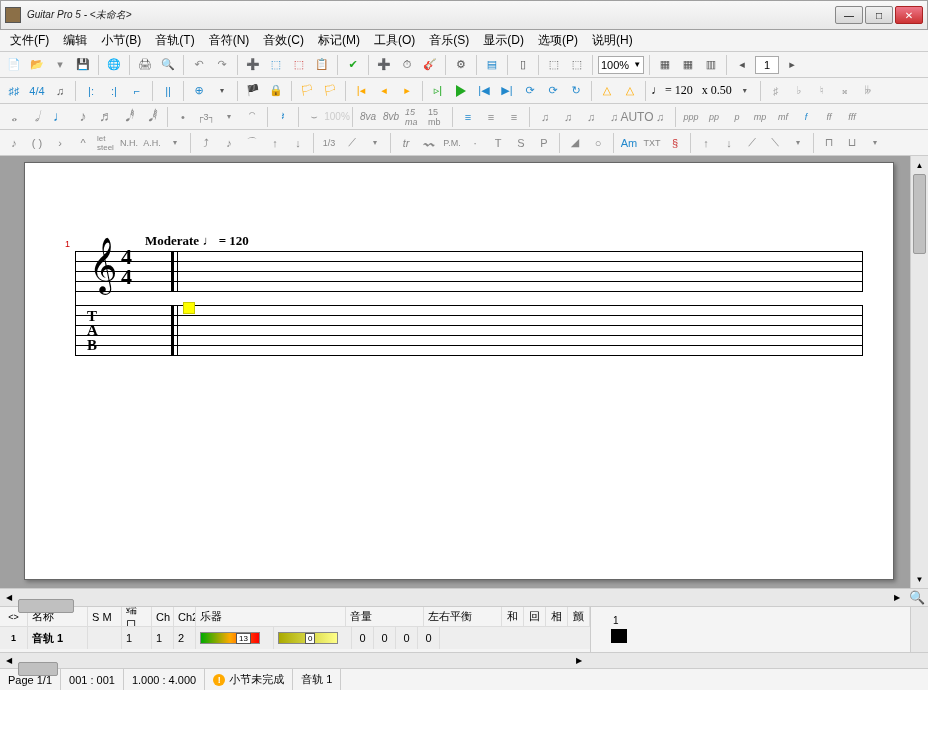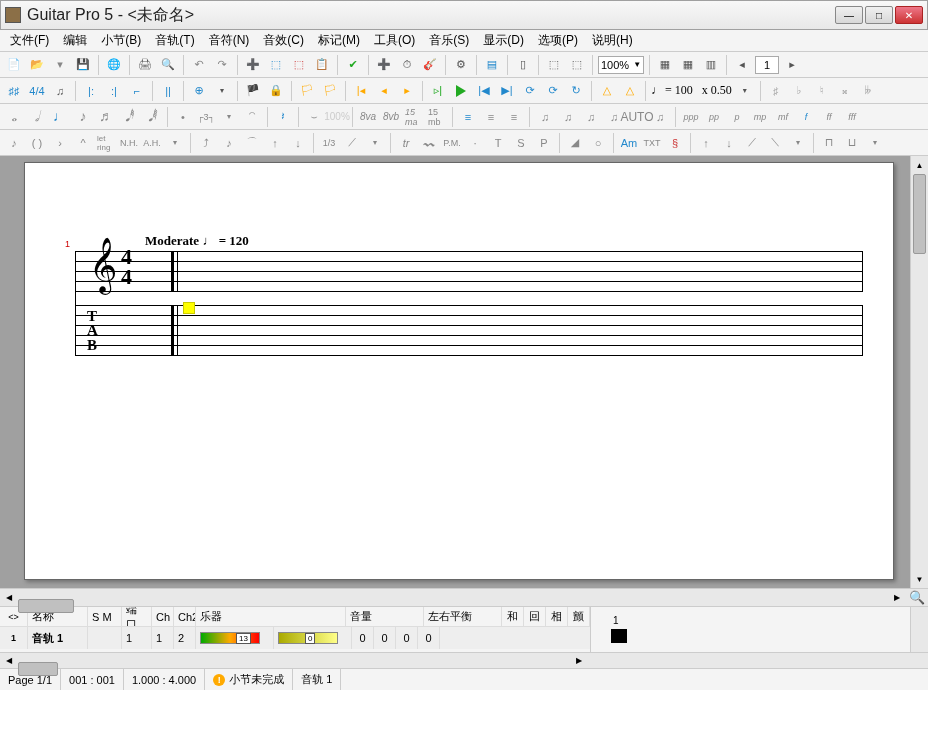--- a/index.html
+++ b/index.html
@@ -1,19 +1,19 @@
 <!DOCTYPE html>
 <html><head>
 <meta charset="utf-8">
 <style>
 * { box-sizing: border-box; margin: 0; padding: 0; }
 body { font-family: "Microsoft YaHei", "SimSun", Arial, sans-serif; font-size: 12px; background: #fff; overflow: hidden; width: 928px; height: 734px; }
 .titlebar { height: 30px; background: linear-gradient(to bottom, #f8f8f8, #e8e8e8); border: 1px solid #a0a0a0; display: flex; align-items: center; padding: 0 4px; }
 .titlebar .icon { width: 16px; height: 16px; background: #8b6f47; margin-right: 6px; border: 1px solid #555; }
-.titlebar .title { flex: 1; font-size: 16px; color: #222; }
+.titlebar .title { flex: 1; font-size: 10px; color: #222; font-style: italic; }
 .winbtns { display: flex; gap: 2px; }
 .winbtn { width: 28px; height: 18px; border: 1px solid #888; background: linear-gradient(to bottom,#f0f0f0,#d8d8d8); border-radius: 2px; display: flex; align-items: center; justify-content: center; font-size: 10px; cursor: pointer; }
 .winbtn.close { background: linear-gradient(to bottom,#e78,#c33); color: #fff; border-color: #a22; }
 .menubar { height: 22px; background: #f4f4f4; border-bottom: 1px solid #ccc; display: flex; align-items: center; padding: 0 4px; gap: 2px; }
 .menubar .mi { padding: 2px 6px; cursor: pointer; text-align: center; }
 .toolbar { height: 28px; background: #f4f4f4; border-bottom: 1px solid #ccc; display: flex; align-items: center; padding: 0 4px; gap: 3px; overflow: hidden; }
 .toolbar.t1 { height: 26px; }
 .tbtn { width: 20px; height: 20px; display: flex; align-items: center; justify-content: center; cursor: pointer; border: 1px solid transparent; font-size: 11px; color: #555; }
 .tsep { width: 1px; height: 20px; background: #ccc; margin: 0 2px; }
 .zoomsel { border: 1px solid #aaa; height: 18px; padding: 0 2px; font-size: 11px; background: #fff; display: flex; align-items: center; }
@@ -179,21 +179,21 @@
     </div>
   <div class="tbtn" style="color:#28c">|◀</div>
   <div class="tbtn" style="color:#28c">▶|</div>
   <div class="tbtn" style="color:#28c">⟳</div>
   <div class="tbtn" style="color:#28c">⟳</div>
   <div class="tbtn" style="color:#28c">↻</div>
   <div class="tsep"></div>
   <div class="tbtn" style="color:#fa0">△</div>
   <div class="tbtn" style="color:#fa0">△</div>
   <div class="tsep"></div>
-  <div class="tempo-disp">♩<span>= 100</span></div>
+  <div class="tempo-disp">♩<span>= 120</span></div>
   <div class="tempo-disp" style="margin-left:6px">x 0.50</div>
   <div class="tbtn" style="font-size:8px">▾</div>
   <div class="tsep"></div>
   <div class="tbtn" style="color:#aaa">♯</div>
   <div class="tbtn" style="color:#aaa">♭</div>
   <div class="tbtn" style="color:#aaa">♮</div>
   <div class="tbtn" style="color:#aaa">𝄪</div>
   <div class="tbtn" style="color:#aaa">𝄫</div>
 </div>
 
@@ -240,21 +240,21 @@
   <div class="tbtn" style="color:#28c;font-style:italic;font-size:9px">f</div>
   <div class="tbtn" style="color:#888;font-style:italic;font-size:9px">ff</div>
   <div class="tbtn" style="color:#888;font-style:italic;font-size:9px">fff</div>
 </div>
 
 <div class="toolbar t1">
   <div class="tbtn" style="color:#888">♪</div>
   <div class="tbtn" style="color:#888">( )</div>
   <div class="tbtn" style="color:#888">›</div>
   <div class="tbtn" style="color:#888">^</div>
-  <div class="tbtn" style="color:#888;font-size:8px">let ring</div>
+  <div class="tbtn" style="color:#888;font-size:8px">let steel</div>
   <div class="tbtn" style="color:#888;font-size:9px">N.H.</div>
   <div class="tbtn" style="color:#888;font-size:9px">A.H.</div>
   <div class="tbtn" style="font-size:8px;color:#888">▾</div>
   <div class="tsep"></div>
   <div class="tbtn" style="color:#888">⤴</div>
   <div class="tbtn" style="color:#888">♪</div>
   <div class="tbtn" style="color:#888">⌒</div>
   <div class="tbtn" style="color:#888">↑</div>
   <div class="tbtn" style="color:#888">↓</div>
   <div class="tsep"></div>

